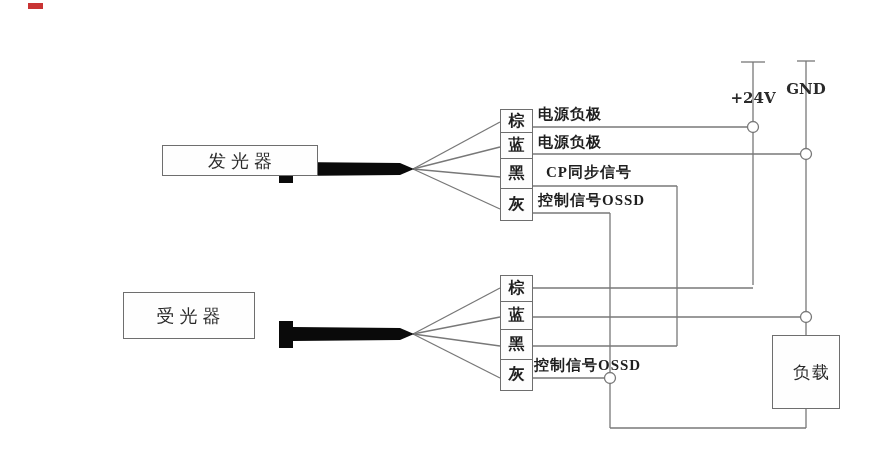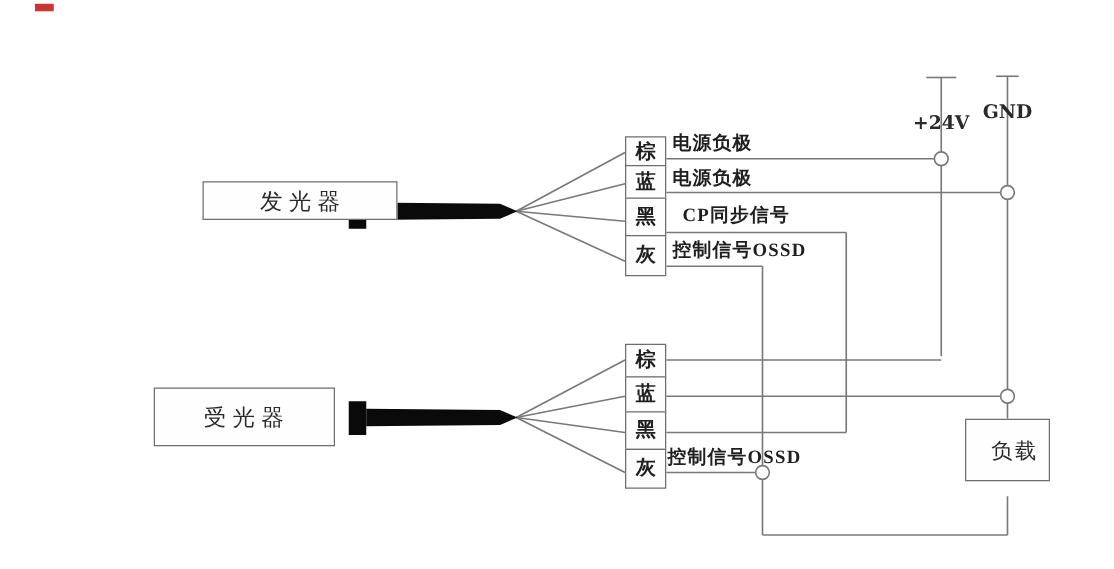--- a/index.html
+++ b/index.html
@@ -15,22 +15,22 @@
     position:absolute;left:28px;top:56px;
     font-size:25px;color:#3b3b3b;letter-spacing:0.5px;
     font-family:"Liberation Sans",sans-serif;
   }
   .device-box{
     position:absolute;box-sizing:border-box;background:#fefefe;
     border:1.5px solid #6e6e6e;display:flex;align-items:center;justify-content:center;
     font-family:"Liberation Serif",serif;color:#2a2a2a;
   }
   .device-emitter{left:123px;top:145px;width:156px;height:31px;font-size:18px;letter-spacing:5px;padding-left:5px;margin-left:39px;}
-  .device-receiver{left:123px;top:310px;width:145px;height:47px;font-size:18px;letter-spacing:5px;padding-left:4px;}
-  .device-load{left:772px;top:335px;width:68px;height:50px;font-size:17px;letter-spacing:2px;padding-left:12px;}
+  .device-receiver{left:123px;top:292px;width:132px;height:47px;font-size:18px;letter-spacing:5px;padding-left:4px;}
+  .device-load{left:772px;top:335px;width:68px;height:74px;font-size:17px;letter-spacing:2px;padding-left:12px;}
   .code-col{position:absolute;width:33px;}
   .code-col-emitter{left:500px;top:109px;}
   .code-col-receiver{left:500px;top:275px;}
   .code-cell{
     box-sizing:border-box;width:33px;border:1.5px solid #6e6e6e;margin-top:-1.5px;
     background:#fdfdfd;display:flex;align-items:center;justify-content:center;
     font-family:"Liberation Serif",serif;font-size:16px;font-weight:700;color:#1f1f1f;
   }
   .code-cell:first-child{margin-top:0;}
   .sig-label{

